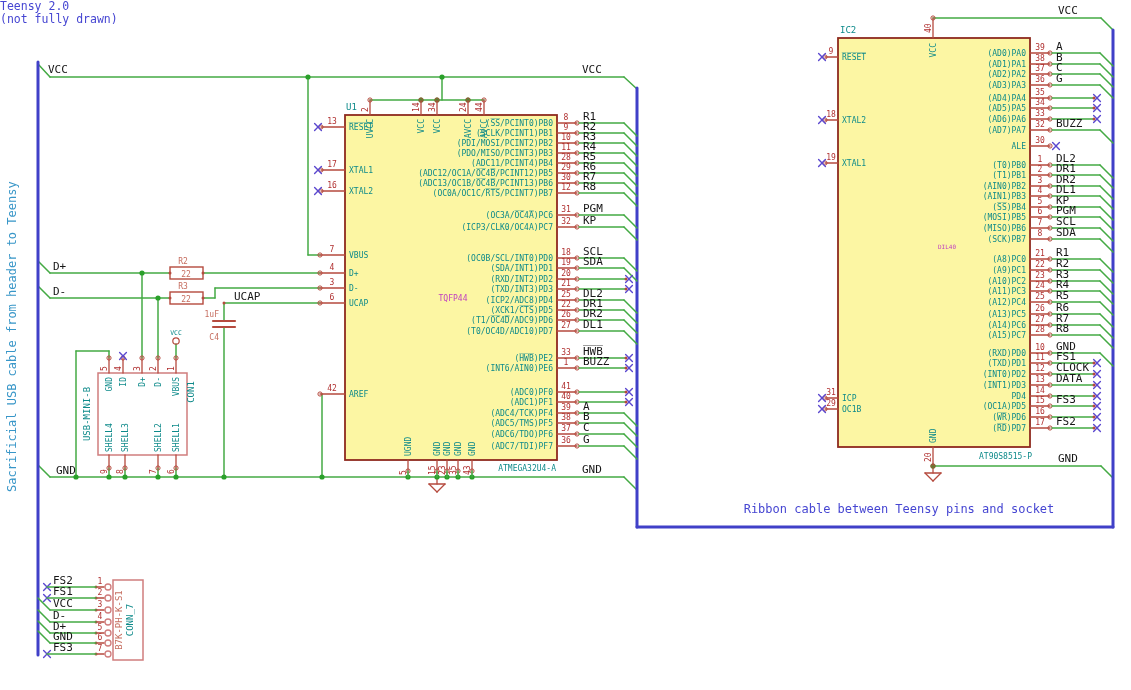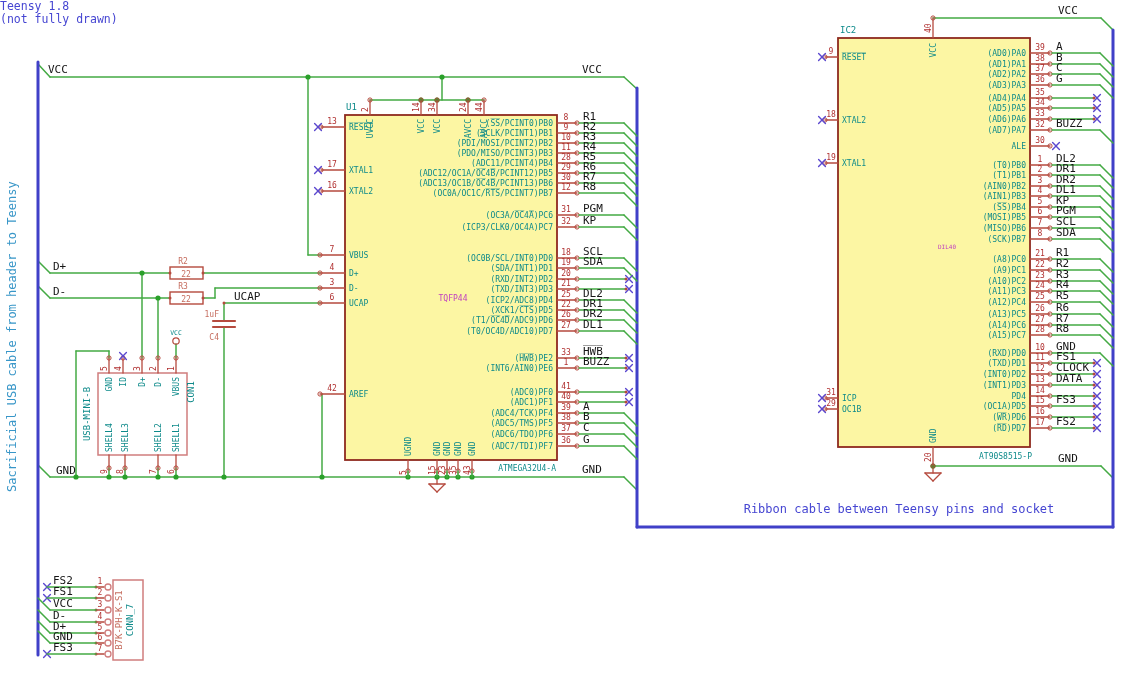--- a/index.html
+++ b/index.html
@@ -765,17 +765,17 @@
       <text x="48" y="73" fill="#161616" font-size="11" text-anchor="start">VCC</text>
       <text x="582" y="73" fill="#161616" font-size="11" text-anchor="start">VCC</text>
       <text x="56" y="474" fill="#161616" font-size="11" text-anchor="start">GND</text>
       <text x="582" y="473" fill="#161616" font-size="11" text-anchor="start">GND</text>
       <text x="53" y="270" fill="#161616" font-size="11" text-anchor="start">D+</text>
       <text x="53" y="295" fill="#161616" font-size="11" text-anchor="start">D-</text>
       <text x="234" y="300" fill="#161616" font-size="11" text-anchor="start">UCAP</text>
       <text x="1058" y="14" fill="#161616" font-size="11" text-anchor="start">VCC</text>
       <text x="1058" y="462" fill="#161616" font-size="11" text-anchor="start">GND</text>
     </svg>
-  <div class="note" id="note-teensy"><span>Teensy 1.8</span>
+  <div class="note" id="note-teensy"><span>Teensy 2.0</span>
 <span>(not fully drawn)</span></div>
   <div class="note" id="note-ribbon">Ribbon cable between Teensy pins and socket</div>
   <div class="note" id="note-vertical">Sacrificial USB cable from header to Teensy</div>
 </div>
 
 </body></html>

